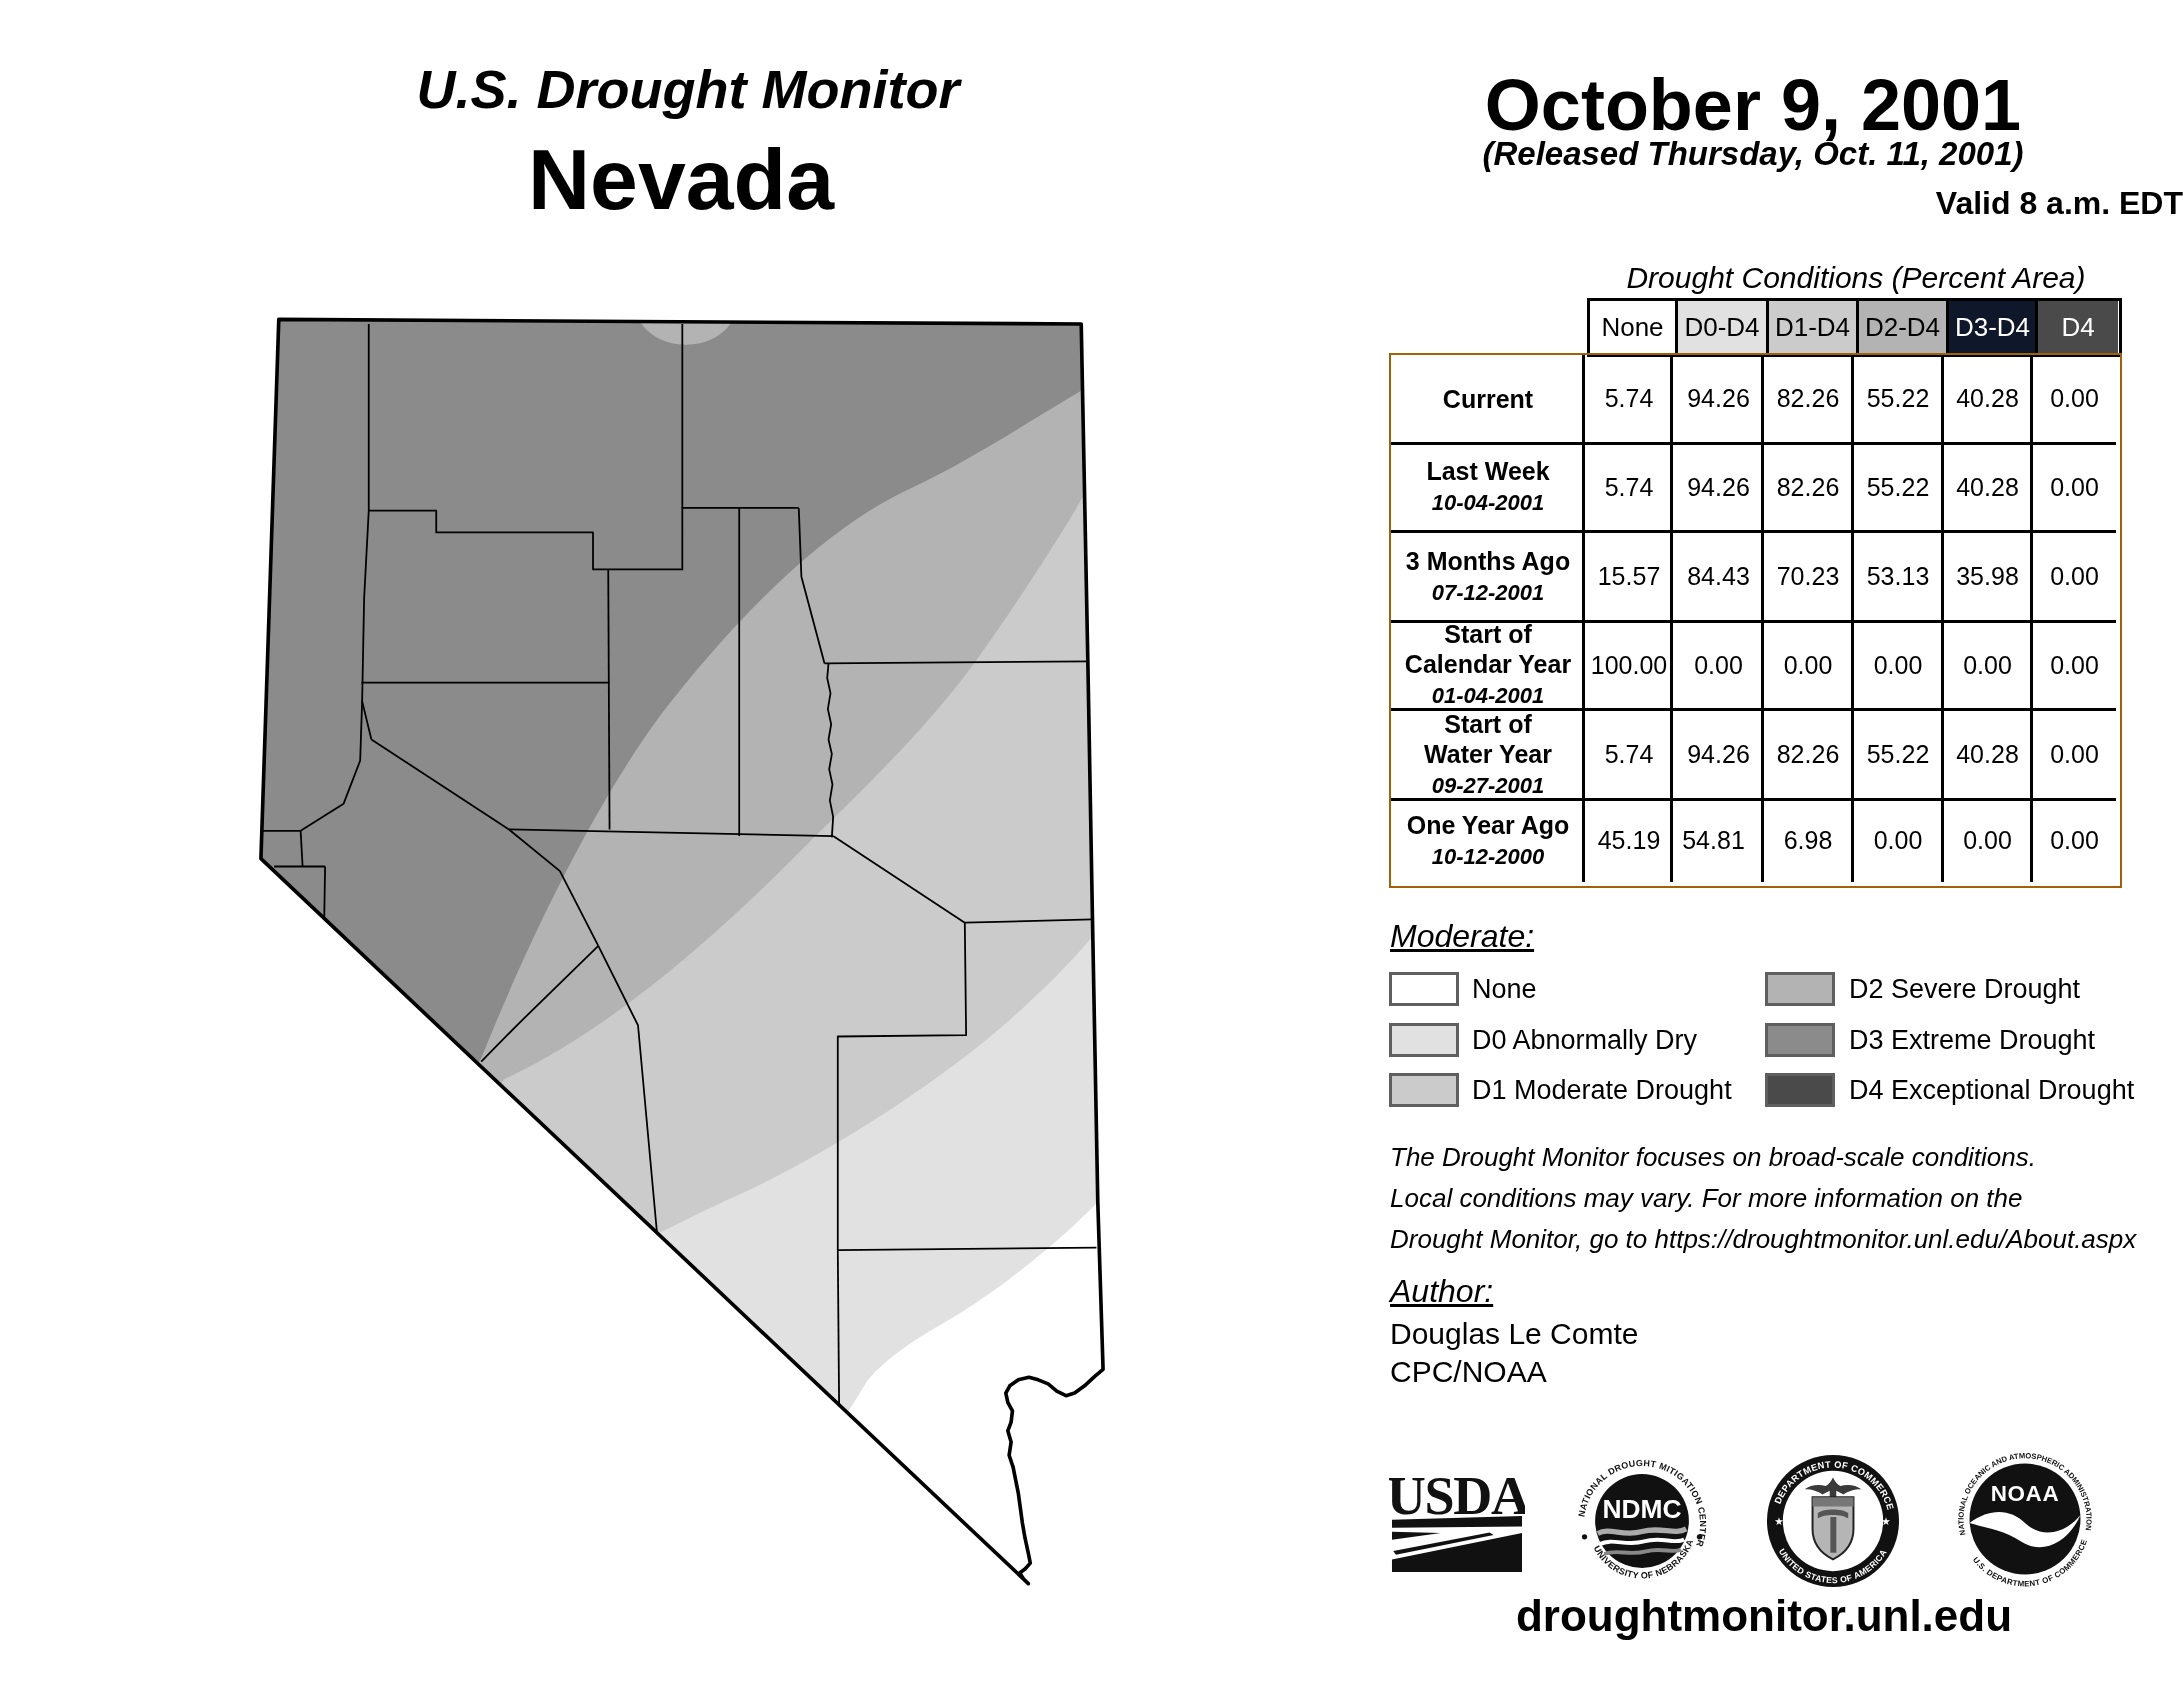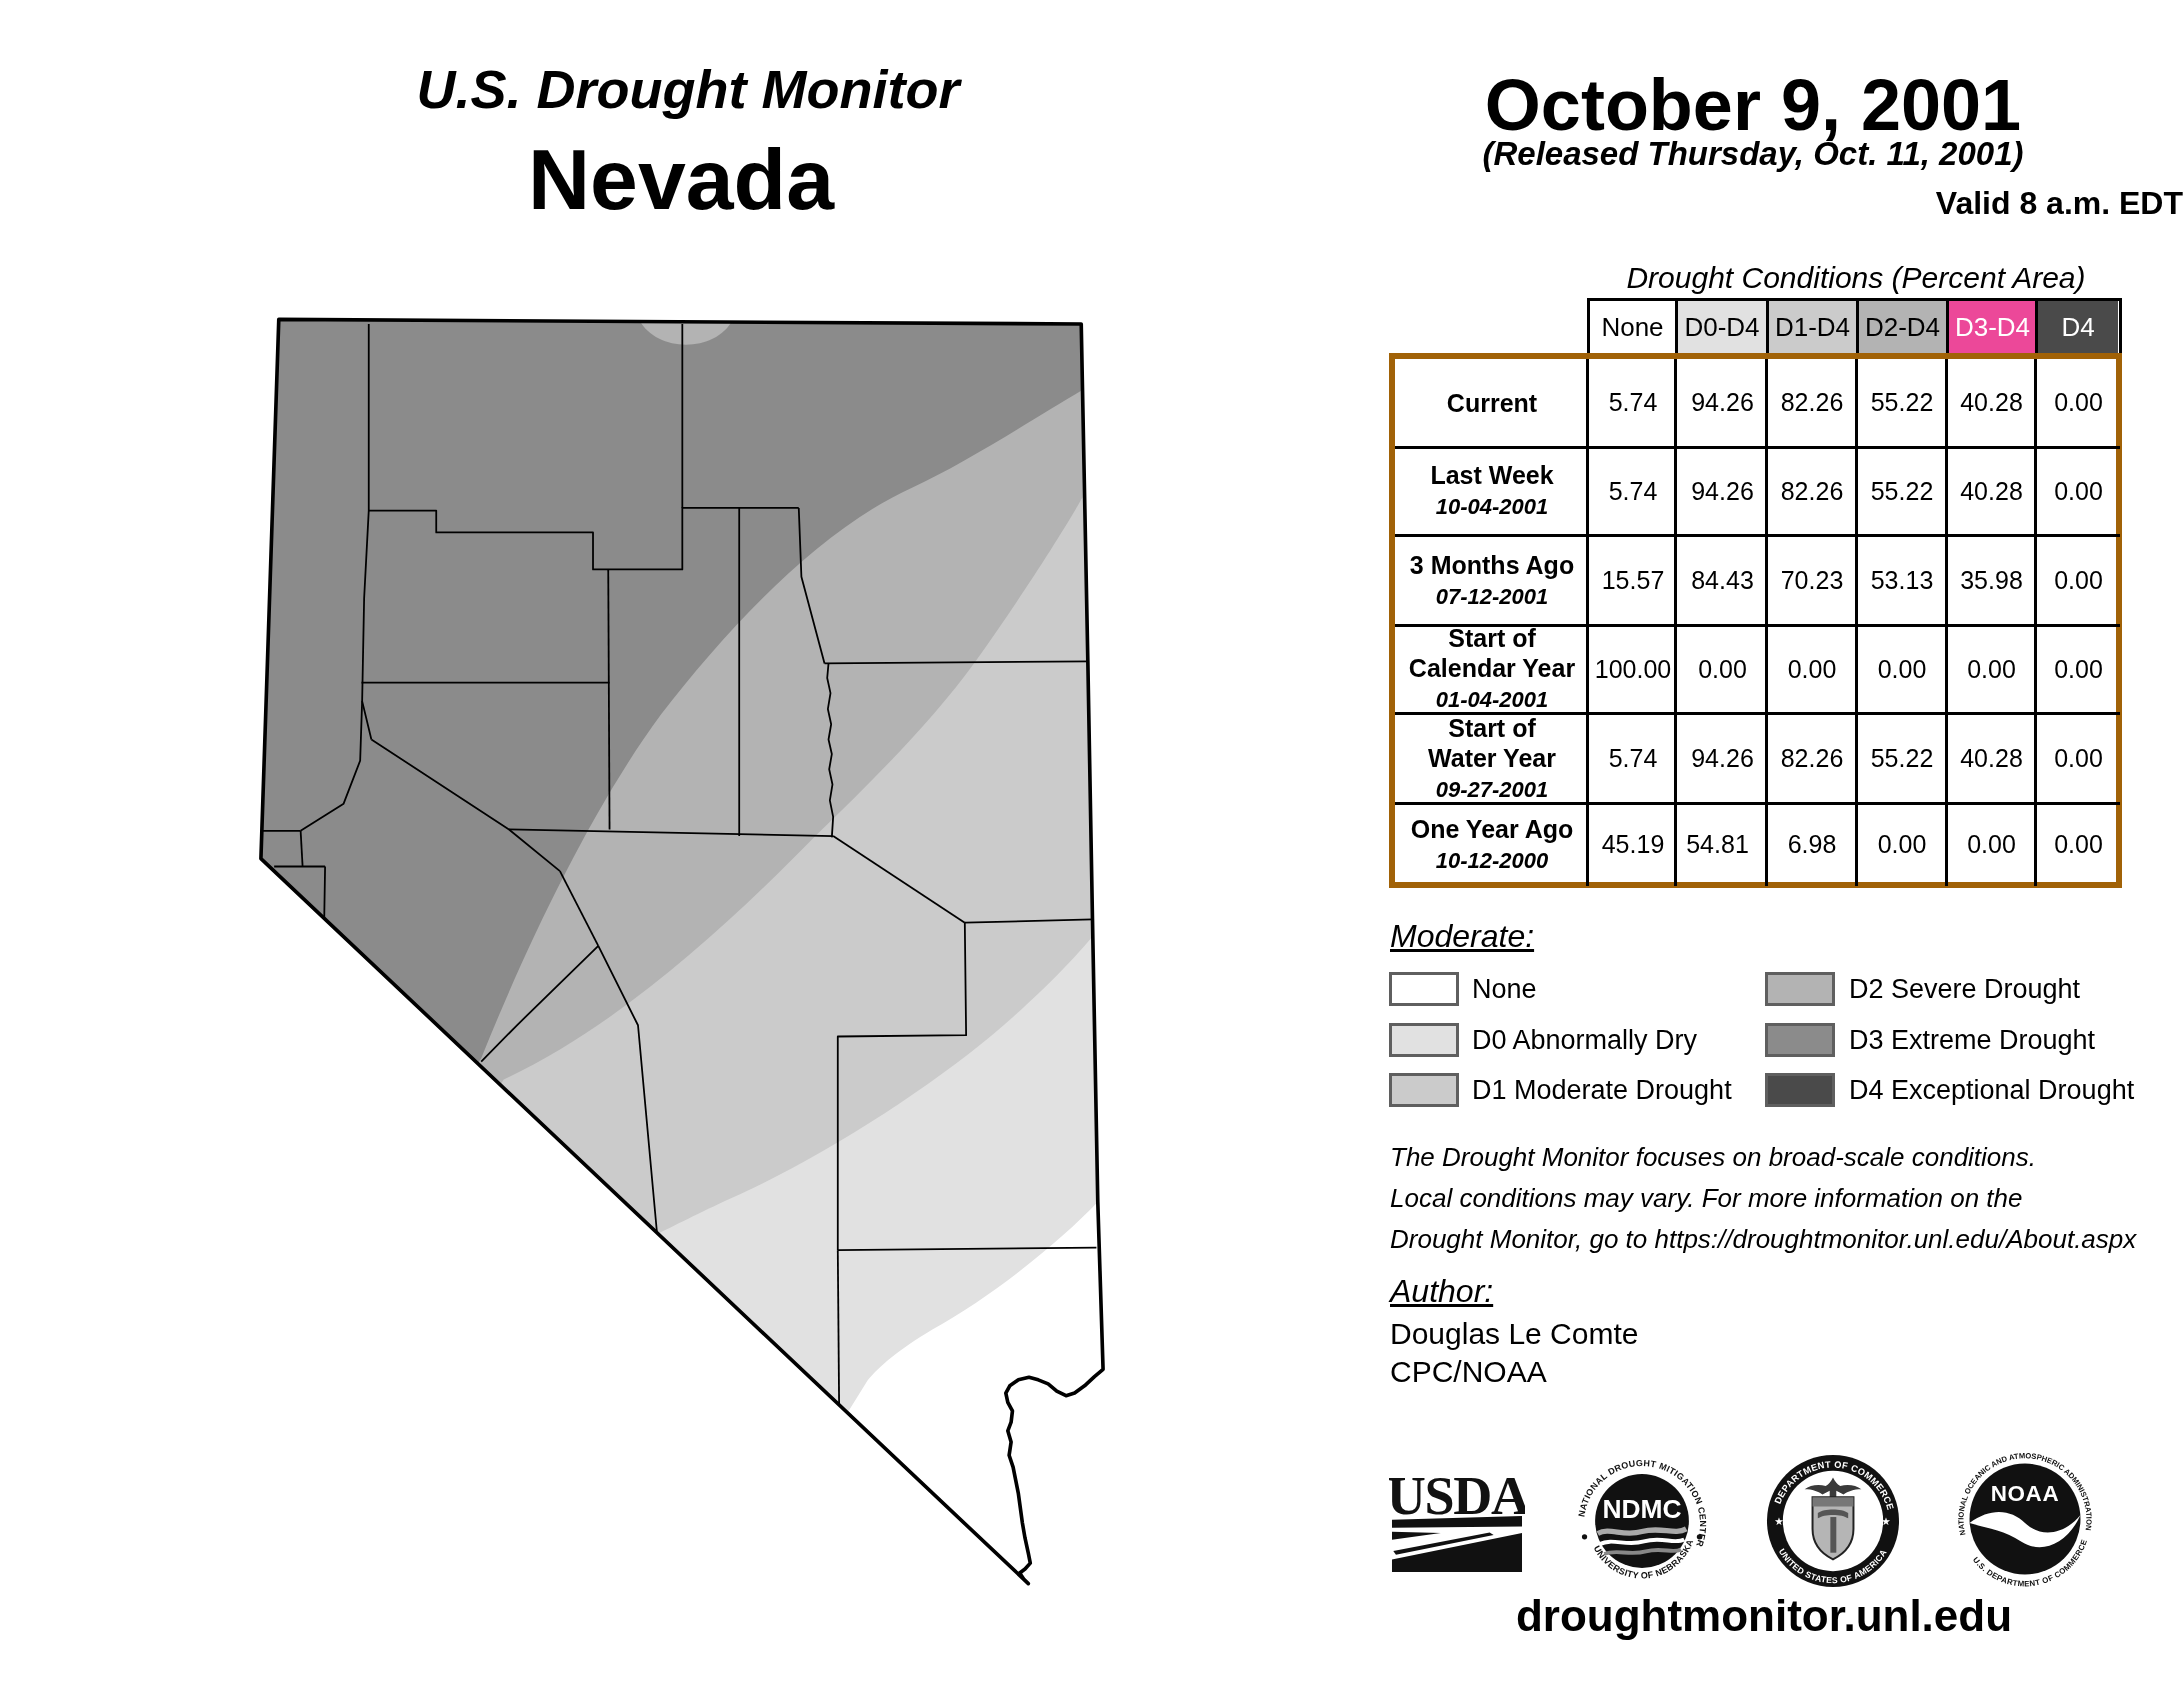--- a/index.html
+++ b/index.html
@@ -35,31 +35,31 @@
   <div class="abs" style="left:198px;top:0px;width:535px;height:59px;border:3.3px solid #000;box-sizing:border-box;">
 
     <div class="abs cell hc" style="left:0px;top:0px;width:85px;height:52px;background:#ffffff;">None</div>
 
     <div class="abs cell hc" style="left:88px;top:0px;width:88px;height:52px;background:#e1e1e1;">D0-D4</div>
 
     <div class="abs cell hc" style="left:179px;top:0px;width:87px;height:52px;background:#cbcbcb;">D1-D4</div>
 
     <div class="abs cell hc" style="left:269px;top:0px;width:87px;height:52px;background:#b3b3b3;">D2-D4</div>
 
-    <div class="abs cell hc" style="left:359px;top:0px;width:87px;height:52px;background:#ec4899;color:#fff;">D3-D4</div>
+    <div class="abs cell hc" style="left:359px;top:0px;width:87px;height:52px;background:#0f172a;color:#fff;">D3-D4</div>
 
     <div class="abs cell hc" style="left:448px;top:0px;width:80px;height:52px;background:#4a4a4a;color:#fff;">D4</div>
     <div class="abs vl" style="left:85px;top:0;height:52px;"></div>
     <div class="abs vl" style="left:176px;top:0;height:52px;"></div>
     <div class="abs vl" style="left:266px;top:0;height:52px;"></div>
     <div class="abs vl" style="left:356px;top:0;height:52px;"></div>
     <div class="abs vl" style="left:445px;top:0;height:52px;"></div>
   </div>
 
-  <div class="abs" style="left:0px;top:55px;width:733px;height:535px;border:6px solid #a16207;box-sizing:border-box;">
+  <div class="abs" style="left:0px;top:55px;width:733px;height:535px;border:2px solid #a16207;box-sizing:border-box;">
 
     <div class="abs cell lbl" style="left:0;top:0px;width:194px;height:87px;">
         <div><b>Current</b></div>
       </div>
     <div class="abs cell lbl" style="left:0;top:89px;width:194px;height:86px;">
         <div><b>Last Week</b><br><i class="dt">10-04-2001</i></div>
       </div>
     <div class="abs cell lbl" style="left:0;top:178px;width:194px;height:87px;">
         <div><b>3 Months Ago</b><br><i class="dt">07-12-2001</i></div>
       </div>

